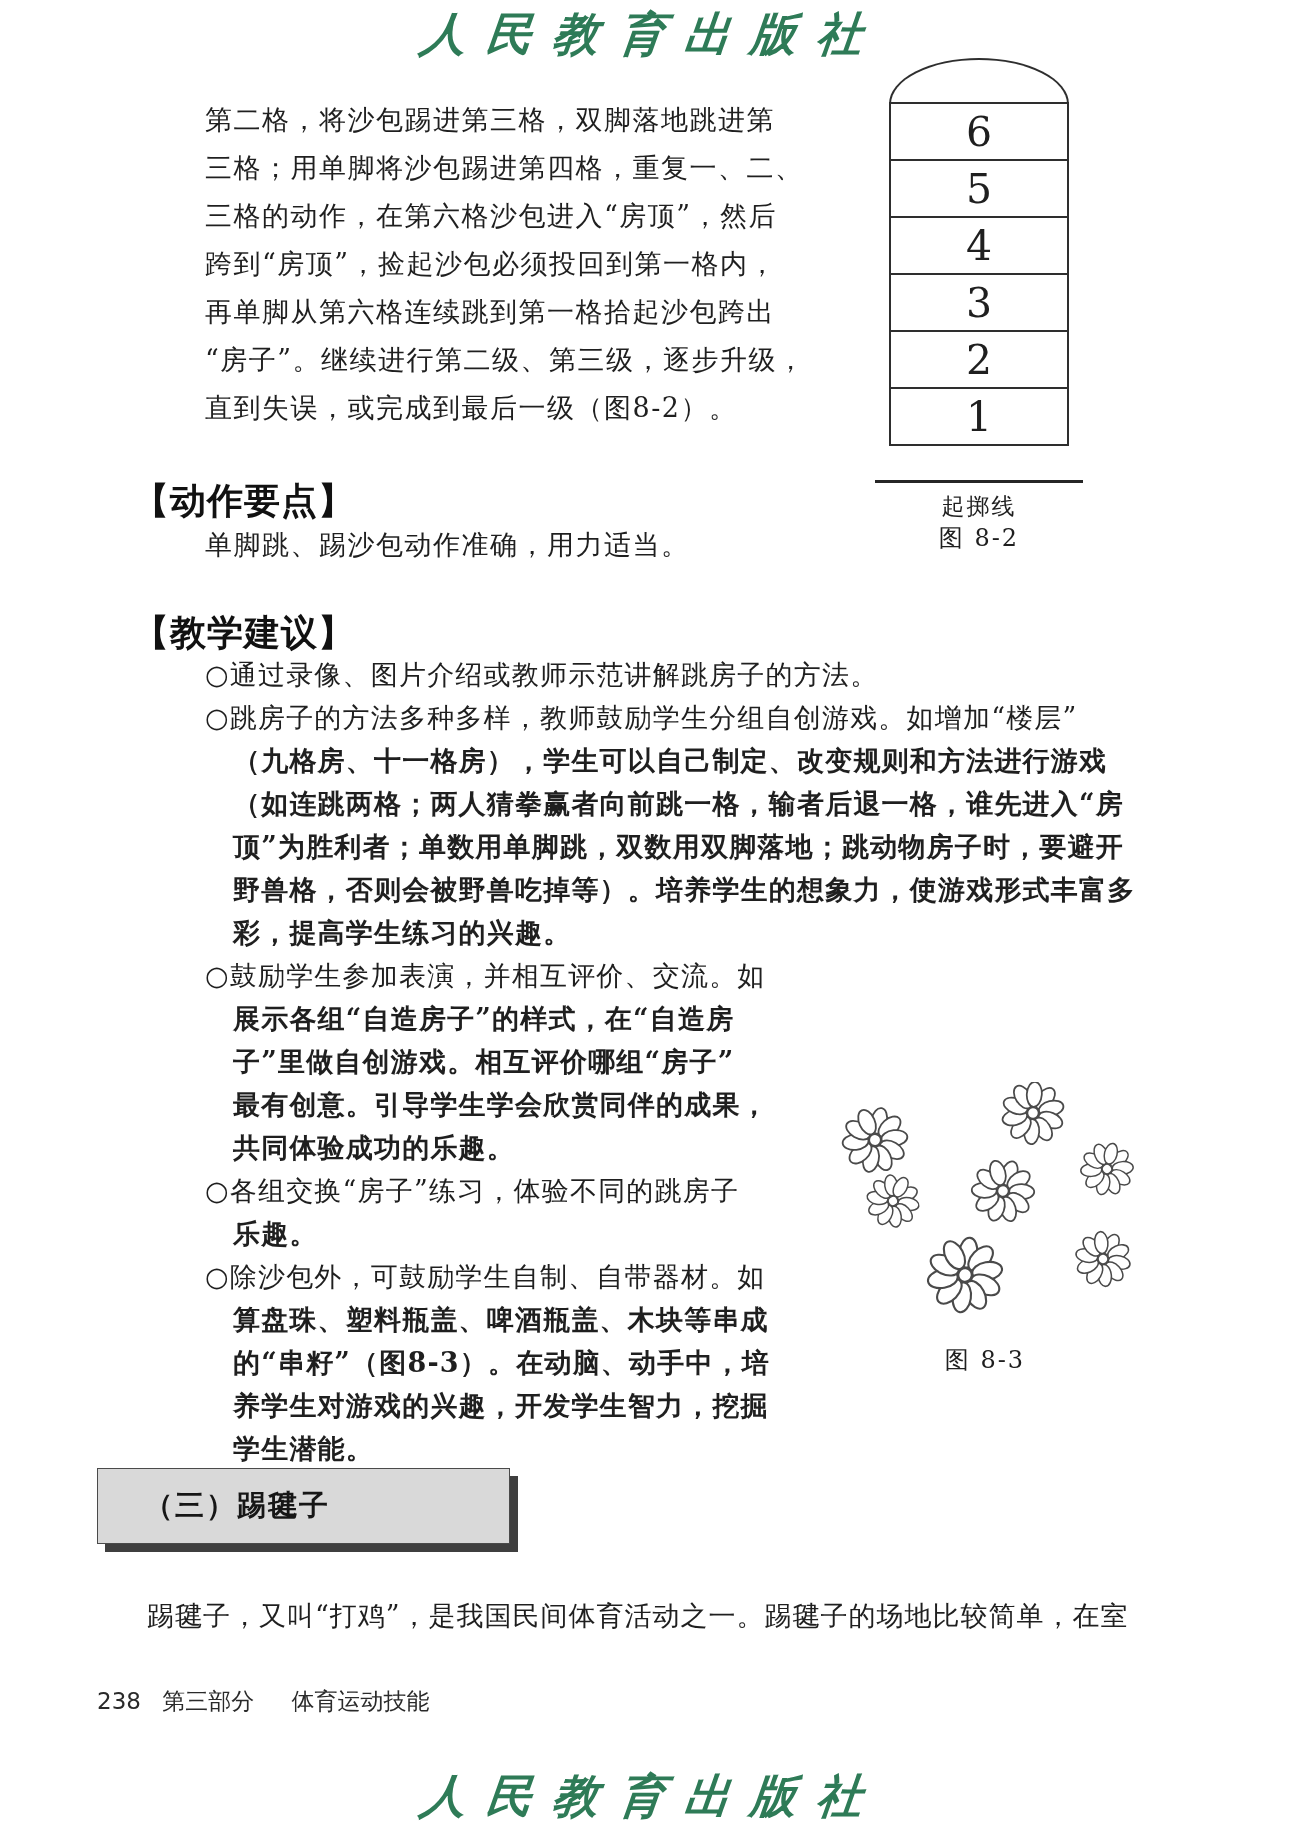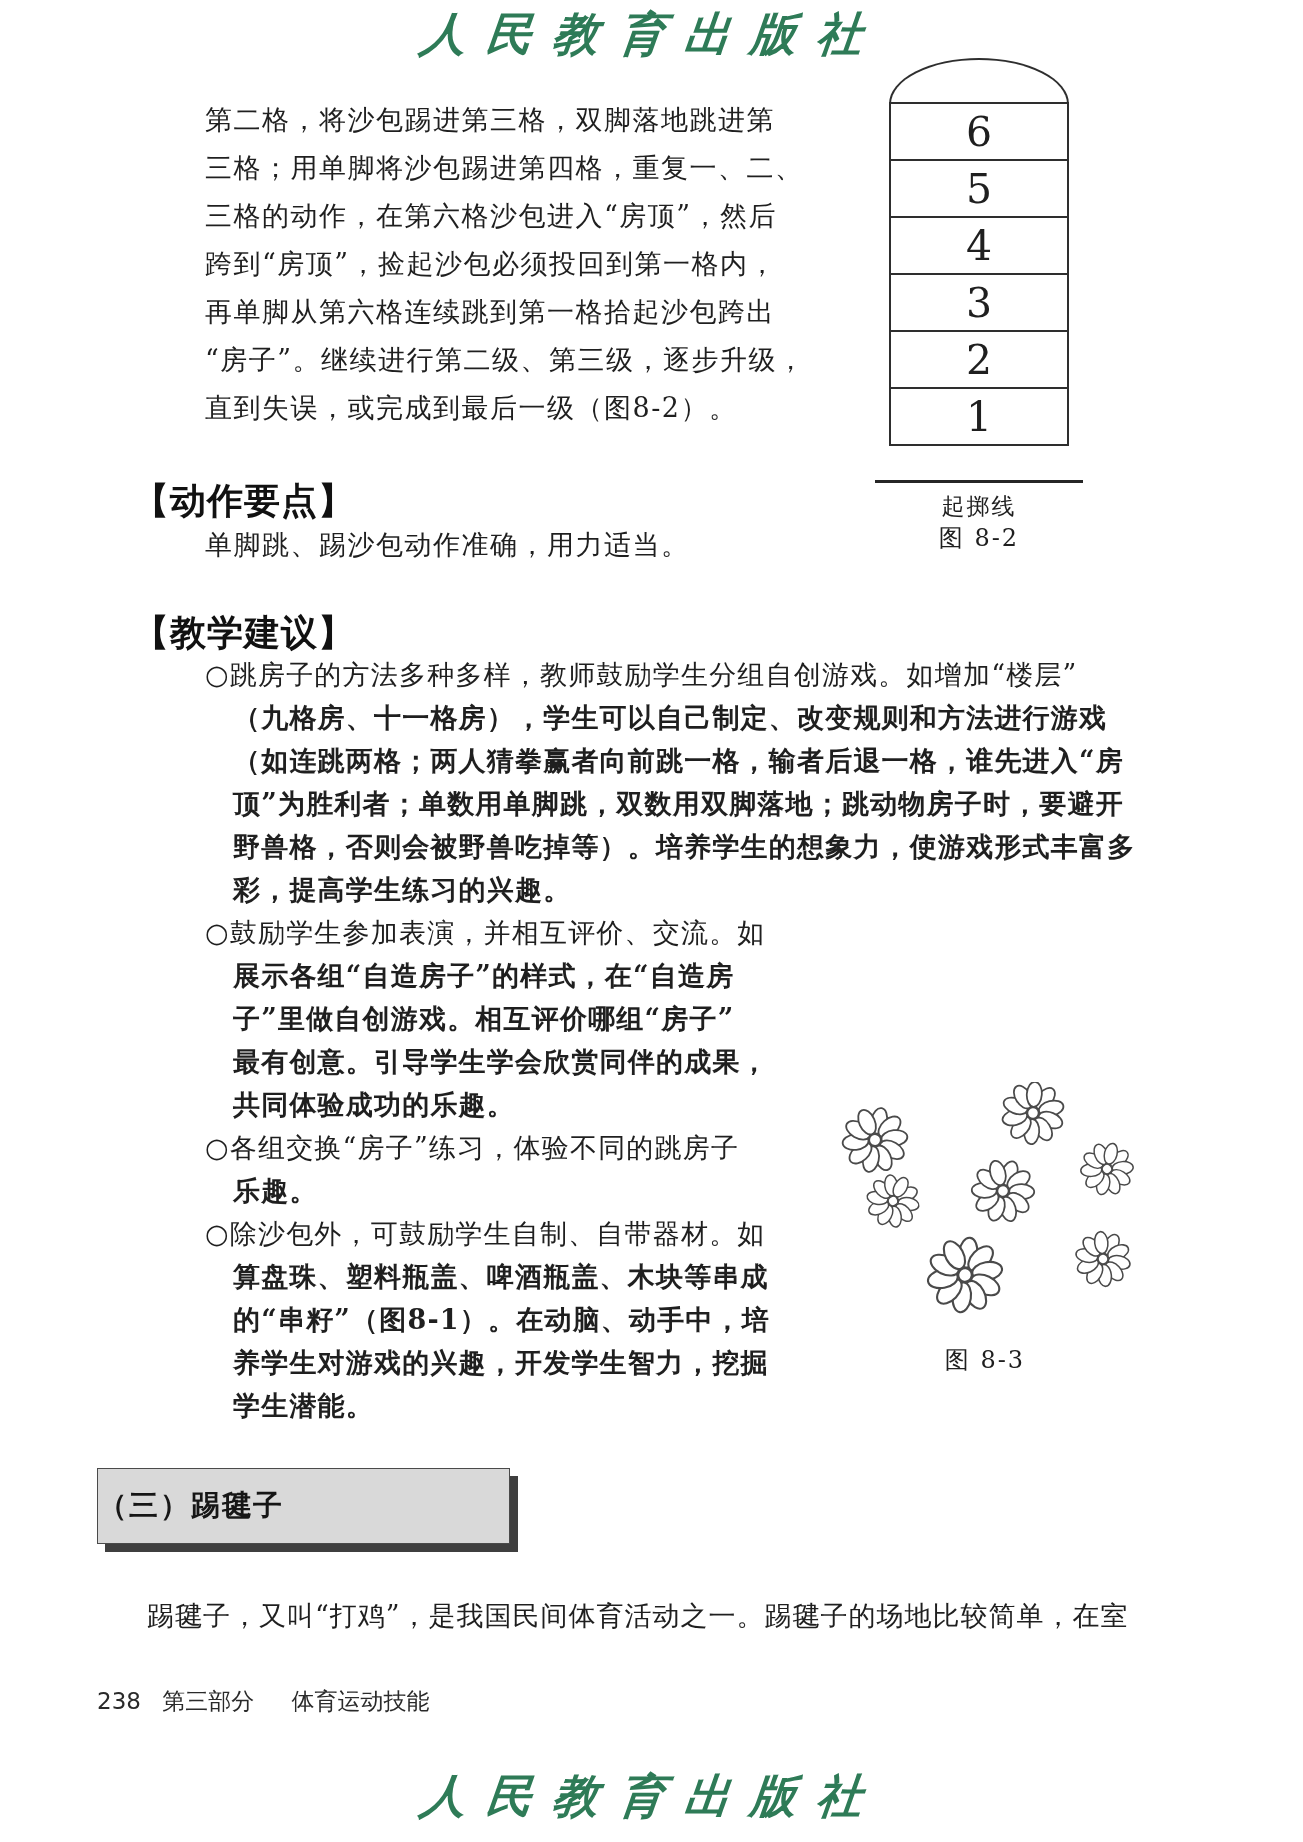--- a/index.html
+++ b/index.html
@@ -63,21 +63,21 @@
   .bullets .cont{padding-left:28px;font-weight:bold;}
   
   .fig83{position:absolute;left:835px;top:1082px;width:300px;text-align:center;}
   .fig83 svg{display:block;}
   .figcap83{margin-top:18px;font-size:24px;letter-spacing:2px;}
   
   .secbox{
     position:absolute;left:97px;top:1468px;width:413px;height:76px;
     box-sizing:border-box;background:#d9d9d9;border:1px solid #4a4a4a;
     box-shadow:8px 8px 0 #3f3f3f;
-    display:flex;align-items:center;
+    display:flex;align-items:center;padding-left:46px;
     font-family:"DejaVu Sans","Liberation Sans",sans-serif;
     font-weight:bold;font-size:29px;letter-spacing:2px;color:#161616;
   }
   
   .closing{
     position:absolute;left:147px;top:1598px;
     font-size:27px;letter-spacing:1px;white-space:nowrap;
   }
   
   .footer{
@@ -120,20 +120,23 @@
     <div class="figcap">图 8-2</div>
   </div>
 
   <div class="sechead h-action">【动作要点】</div>
   <div class="action-text">单脚跳、踢沙包动作准确，用力适当。</div>
 
   <div class="sechead h-teach">【教学建议】</div>
 
   <div class="bullets">
     <div class="bullet">
+        <div class="tline first">○通过录像、图片介绍或教师示范讲解跳房子的方法。</div>
+      </div>
+    <div class="bullet">
         <div class="tline first">○跳房子的方法多种多样，教师鼓励学生分组自创游戏。如增加“楼层”</div>
         <div class="tline cont">（九格房、十一格房），学生可以自己制定、改变规则和方法进行游戏</div>
         <div class="tline cont">（如连跳两格；两人猜拳赢者向前跳一格，输者后退一格，谁先进入“房</div>
         <div class="tline cont">顶”为胜利者；单数用单脚跳，双数用双脚落地；跳动物房子时，要避开</div>
         <div class="tline cont">野兽格，否则会被野兽吃掉等）。培养学生的想象力，使游戏形式丰富多</div>
         <div class="tline cont">彩，提高学生练习的兴趣。</div>
       </div>
     <div class="bullet">
         <div class="tline first">○鼓励学生参加表演，并相互评价、交流。如</div>
         <div class="tline cont">展示各组“自造房子”的样式，在“自造房</div>
@@ -141,21 +144,21 @@
         <div class="tline cont">最有创意。引导学生学会欣赏同伴的成果，</div>
         <div class="tline cont">共同体验成功的乐趣。</div>
       </div>
     <div class="bullet">
         <div class="tline first">○各组交换“房子”练习，体验不同的跳房子</div>
         <div class="tline cont">乐趣。</div>
       </div>
     <div class="bullet">
         <div class="tline first">○除沙包外，可鼓励学生自制、自带器材。如</div>
         <div class="tline cont">算盘珠、塑料瓶盖、啤酒瓶盖、木块等串成</div>
-        <div class="tline cont">的“串籽”（图8-1）。在动脑、动手中，培</div>
+        <div class="tline cont">的“串籽”（图8-3）。在动脑、动手中，培</div>
         <div class="tline cont">养学生对游戏的兴趣，开发学生智力，挖掘</div>
         <div class="tline cont">学生潜能。</div>
       </div>
   </div>
 
   <div class="fig83">
     <svg width="300" height="244" viewBox="0 0 300 244">
       <defs>
         <g id="flower" fill="#ffffff" stroke="#4a4a4a" stroke-width="1.4">
           <ellipse cx="0" cy="-15" rx="6" ry="10"></ellipse>

